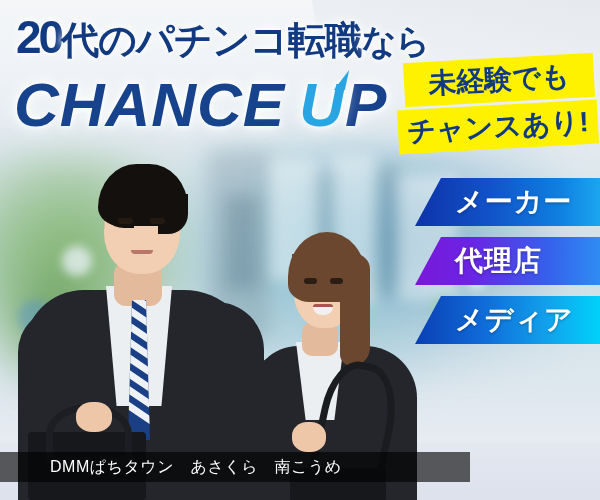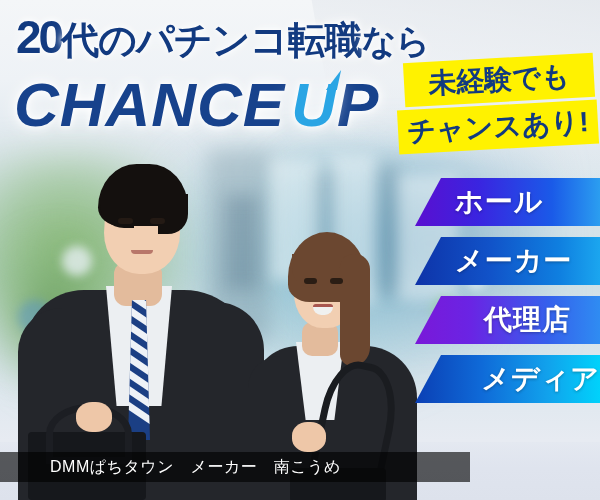--- a/index.html
+++ b/index.html
@@ -85,21 +85,21 @@
   .headline .num{font-size:46px;letter-spacing:-3px;}
   .headline .tail{font-size:34px;}
 
   .chance{
     position:absolute;left:14px;top:68px;width:420px;height:76px;
     white-space:nowrap;
     font-size:62px;font-weight:bold;font-style:italic;line-height:74px;
     letter-spacing:1px;color:#17428c;
     text-shadow:0 0 6px rgba(255,255,255,.95),0 0 13px rgba(255,255,255,.9),0 0 22px rgba(255,255,255,.7);
   }
-  .chance .up{margin-left:6px;}
+  .chance .up{margin-left:14px;}
   .chance .u{
     position:relative;color:#2aa5e4;display:inline-block;
   }
   .chance .u::after{
     content:"";position:absolute;right:-2px;top:2px;
     width:0;height:0;border-left:11px solid transparent;
     border-bottom:20px solid #2aa5e4;transform:skewX(-12deg);
   }
 
   
@@ -119,22 +119,22 @@
     clip-path:polygon(26px 0,100% 0,100% 100%,0 100%);
     padding-left:40px;box-sizing:border-box;
   }
   .tag span{
     color:#fff;font-weight:bold;font-size:28px;letter-spacing:1px;
     text-shadow:0 1px 3px rgba(0,0,0,.30);white-space:nowrap;
   }
   .tag.t1{background:linear-gradient(90deg,#1147b8 0%,#1168d8 38%,#10a7e8 72%,#00c8f5 100%);}
   .tag.t2{background:linear-gradient(90deg,#5a0fd0 0%,#3a24e0 34%,#1a5ae8 74%,#2b9ef0 100%);}
   .tag.t3{background:linear-gradient(90deg,#0e33a8 0%,#1152c8 40%,#0f7fe0 78%,#1ba6ef 100%);}
-  .tag.t4{background:linear-gradient(90deg,#7a18d8 0%,#6a24e4 30%,#3560ec 72%,#2f8cf2 100%);justify-content:center;}
-  .tag.t5{background:linear-gradient(90deg,#0b3fb4 0%,#0f6ad8 36%,#11a2ec 72%,#00d2fb 100%);justify-content:flex-end;}
+  .tag.t4{background:linear-gradient(90deg,#7a18d8 0%,#6a24e4 30%,#3560ec 72%,#2f8cf2 100%);}
+  .tag.t5{background:linear-gradient(90deg,#0b3fb4 0%,#0f6ad8 36%,#11a2ec 72%,#00d2fb 100%);}
 
   
   .caption{
     position:absolute;left:0;top:452px;width:470px;height:30px;
     background:rgba(0,0,0,.62);
     display:flex;align-items:center;
   }
   .caption span{
     color:#fff;font-size:16px;margin-left:50px;letter-spacing:.5px;white-space:nowrap;
   }
@@ -226,31 +226,28 @@
   </div>
 
   <div class="badge badge1">
     <span>未経験でも</span>
   </div>
   <div class="badge badge2">
     <span>チャンスあり!</span>
   </div>
 
   <div class="tags">
-    <div class="tag t2">
-      <span>ホール</span>
-    </div>
     <div class="tag t3">
       <span>メーカー</span>
     </div>
     <div class="tag t4">
       <span>代理店</span>
     </div>
     <div class="tag t5">
       <span>メディア</span>
     </div>
   </div>
 
   <div class="caption">
-    <span>DMMぱちタウン　メーカー　南こうめ</span>
+    <span>DMMぱちタウン　あさくら　南こうめ</span>
   </div>
 
 </div>
 
 </body></html>

